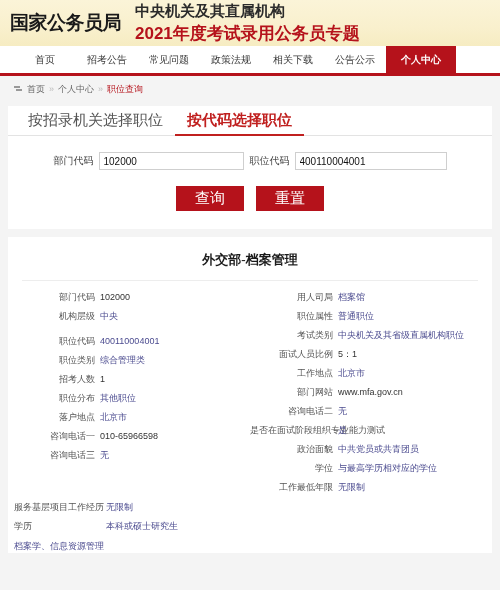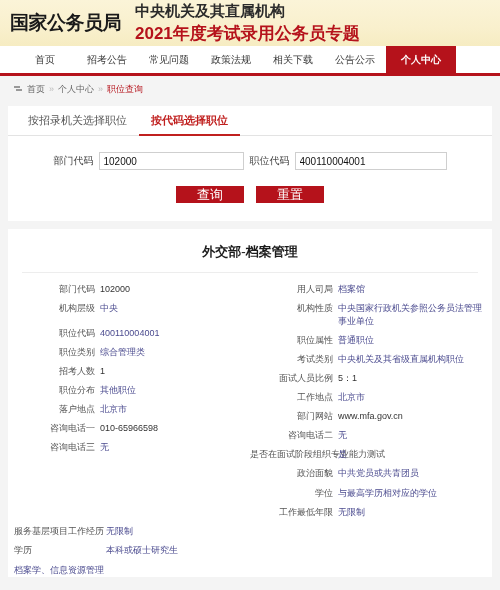--- a/index.html
+++ b/index.html
@@ -63,21 +63,21 @@
 
   
   .tabs {
     display:flex; align-items:stretch;
     border-bottom:1px solid #e3e3e3;
     padding:0 8px; height:30px;
     margin-top:4px;
   }
   .tab {
     padding:0 12px; display:flex; align-items:center;
-    font-size:11px; color:#555; cursor:pointer;
+    font-size:15px; color:#555; cursor:pointer;
     border-bottom:2px solid transparent; margin-bottom:-1px;
   }
   .tab.active { color:#c0201f; border-bottom-color:#c0201f; font-weight:bold; }
 
   
   .form-row {
     display:flex; align-items:center; justify-content:center;
     gap:6px; margin-top:16px; padding:0 18px;
   }
   .field { display:flex; align-items:center; gap:5px; }
@@ -86,22 +86,22 @@
     height:18px; border:1px solid #cfcfcf; background:#fff;
     font-size:10px; color:#111; padding:0 4px;
     font-family:"Liberation Sans",sans-serif;
     outline:none;
   }
   #dept-code-input { width:145px; }
   #job-code-input { width:152px; }
 
   .btn-row { display:flex; justify-content:center; gap:12px; margin-top:16px; padding-bottom:18px; }
   .btn {
-    width:68px; height:17px; background:#b5121b; color:#fff;
-    font-size:13px; border:none; cursor:pointer;
+    width:68px; height:25px; background:#b5121b; color:#fff;
+    font-size:15px; border:none; cursor:pointer;
     display:flex; align-items:center; justify-content:center;
     font-family:"Liberation Sans",sans-serif;
   }
 
   .gap { height:8px; background:#f4f4f4; }
 
   
   .detail { padding:14px 0 0 0; }
   .detail-title {
     text-align:center; font-size:13px; font-weight:bold; color:#1b1b1b;
@@ -241,24 +241,20 @@
             <div class="lbl">咨询电话三</div>
             <div class="val">无</div>
           </div>
         </div>
       <div class="col col-right" id="detail-right">
           <div class="row">
             <div class="lbl">用人司局</div>
             <div class="val">档案馆</div>
           </div>
           <div class="row">
-            <div class="lbl">机构性质</div>
-            <div class="val">中央国家行政机关参照公务员法管理事业单位</div>
-          </div>
-          <div class="row">
             <div class="lbl">职位属性</div>
             <div class="val">普通职位</div>
           </div>
           <div class="row">
             <div class="lbl">考试类别</div>
             <div class="val">中央机关及其省级直属机构职位</div>
           </div>
           <div class="row">
             <div class="lbl">面试人员比例</div>
             <div class="val plain">5：1</div>

